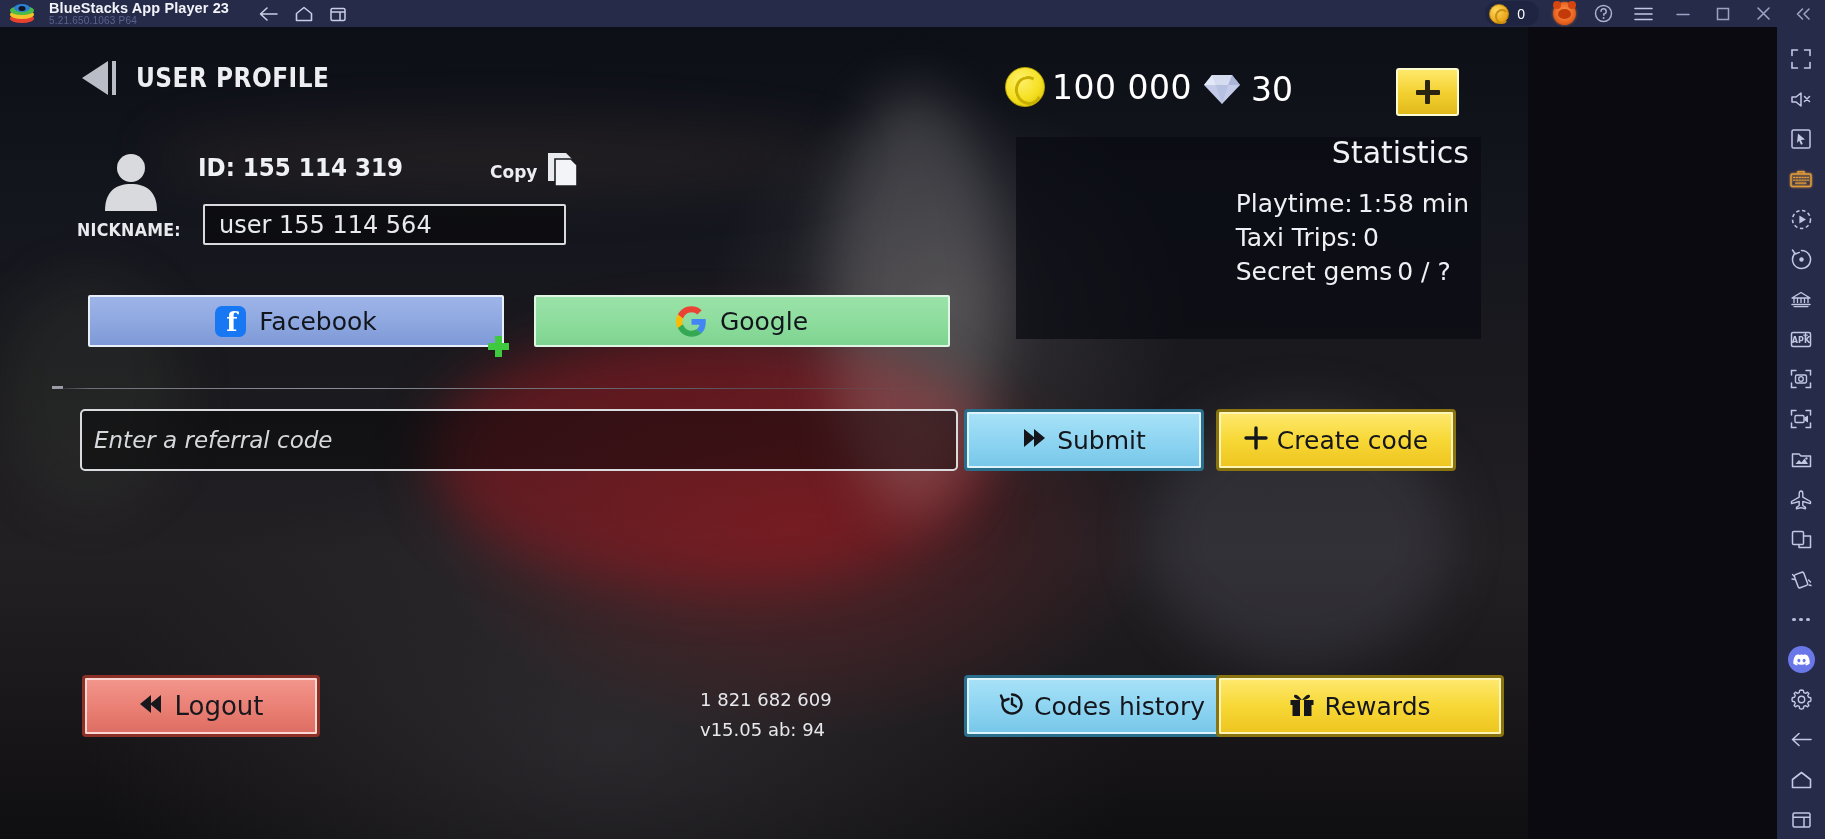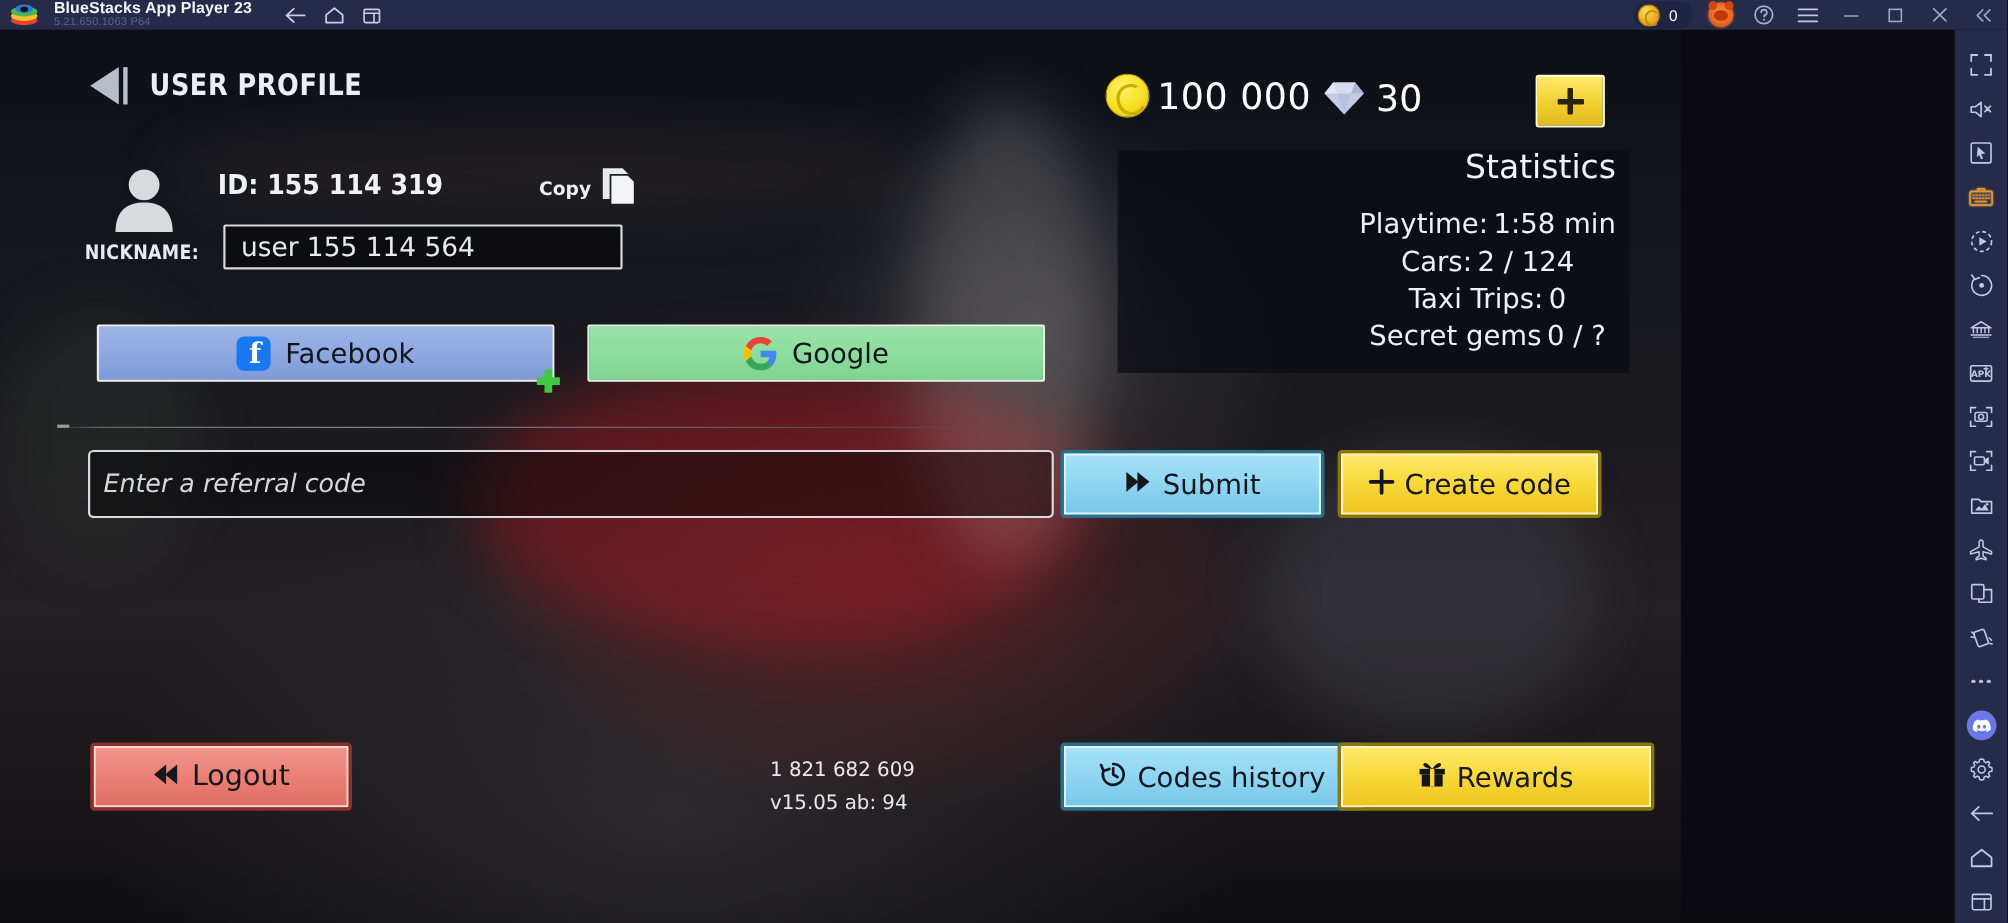--- a/index.html
+++ b/index.html
@@ -207,21 +207,21 @@
 
   
   .stats-panel {
     position: absolute; left: 1016px; top: 110px; width: 465px; height: 202px;
     background: rgba(10,11,18,.72);
   }
   .stats-title {
     position: absolute; right: 12px; top: -2px;
     font-size: 30px; color: #f1f2f6; font-family: "DejaVu Sans", sans-serif;
   }
-  .stats-list { position: absolute; right: 12px; top: 52px; text-align: center; }
+  .stats-list { position: absolute; right: 12px; top: 52px; text-align: left; }
   .stats-list .row {
     font-size: 25px; color: #eff0f4; font-family: "DejaVu Sans", sans-serif;
     margin-bottom: 5px; white-space: nowrap;
   }
   .stats-list .row .v { margin-left: 5px; }
 
   
   .logout-btn {
     position: absolute; left: 82px; top: 648px; width: 238px; height: 62px;
     background: linear-gradient(180deg, #f2968c, #ea8075 52%, #dd6c61);
@@ -448,23 +448,20 @@
       <span class="lbl">Create code</span>
     </div>
 
     <div class="stats-panel">
       <div class="stats-title">Statistics</div>
       <div class="stats-list">
         <div class="row">
           <span>Playtime:</span><span class="v">1:58 min</span>
         </div>
         <div class="row">
-          <span>Cars:</span><span class="v">2 / 124</span>
-        </div>
-        <div class="row">
           <span>Taxi Trips:</span><span class="v">0</span>
         </div>
         <div class="row">
           <span>Secret gems</span><span class="v">0 / ?</span>
         </div>
       </div>
     </div>
 
     <div class="logout-btn">
       <span>

